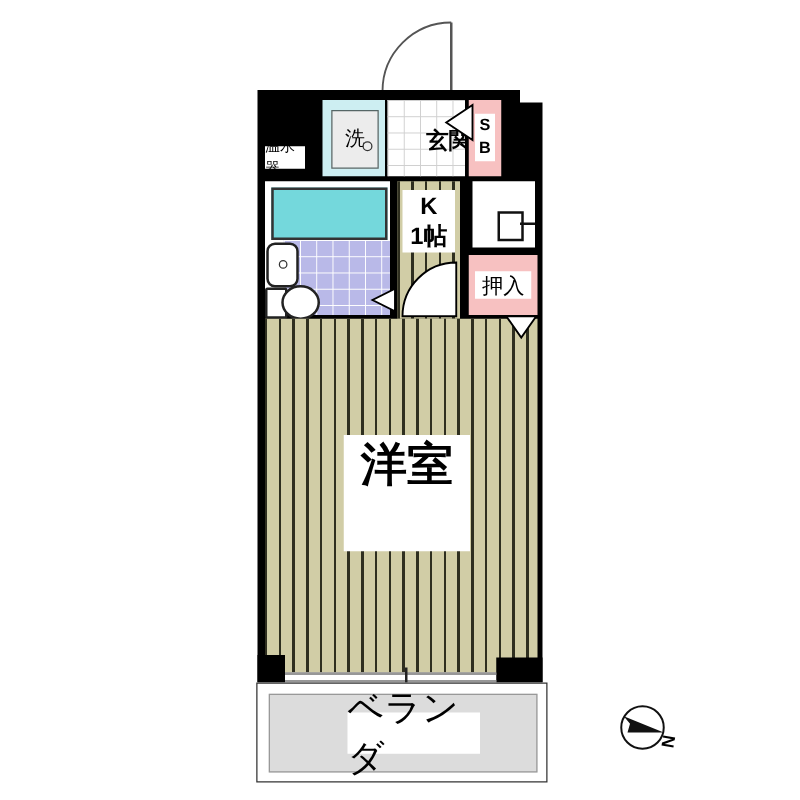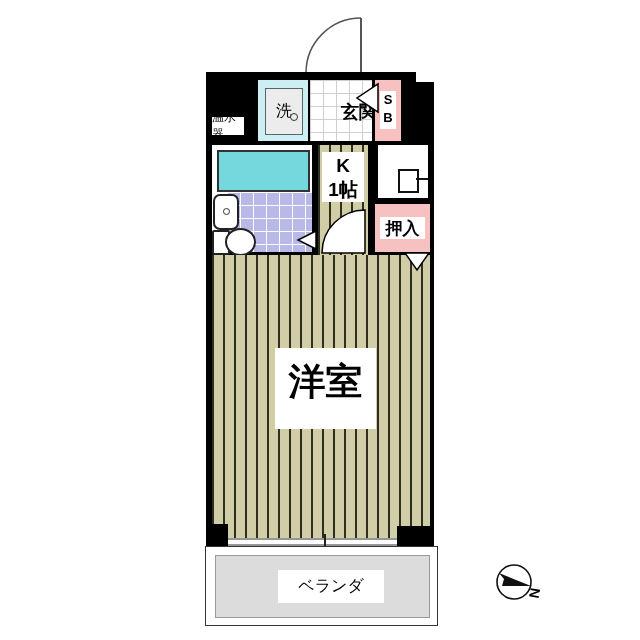--- a/index.html
+++ b/index.html
@@ -40,36 +40,36 @@
     background-image:repeating-linear-gradient(90deg,var(--wood-stripe) 0 2px,transparent 2px 11px);}
   #kitchen{left:112px;top:73px;width:50px;height:110px;}
   #k-label{left:4px;top:7px;width:42px;height:50px;background:#fff;font-weight:600;
     font-size:19px;line-height:24px;text-align:center;padding-top:2px;box-sizing:border-box;}
   #kitchen-door{left:1px;top:62px;}
   
   #fixture-area{left:172px;top:73px;width:50px;height:53px;background:#fff;}
   #fixture-square{left:20px;top:24px;width:17px;height:20px;background:#fff;border:2px solid #111;}
   #fixture-line{left:38px;top:33px;width:12px;height:2px;background:#111;}
   #closet{left:169px;top:132px;width:55px;height:48px;background:var(--accent-pink);}
-  #closet-label{left:5px;top:13px;width:45px;height:22px;background:#fff;font-size:17px;font-weight:700;
+  #closet-label{left:5px;top:13px;width:45px;height:22px;background:#fff;font-size:17px;font-weight:400;
     display:flex;align-items:center;justify-content:center;}
   
   #main-room{left:6px;top:183px;width:218px;height:283px;}
-  #room-label{left:63px;top:93px;width:101px;height:81px;background:#fff;text-align:center;
-    font-size:37px;font-weight:600;line-height:47px;padding-top:10px;box-sizing:border-box;}
+  #room-label{left:63px;top:93px;width:101px;height:93px;background:#fff;text-align:center;
+    font-size:37px;font-weight:600;line-height:47px;padding-top:0;box-sizing:border-box;}
   #stub-left{left:0px;top:452px;width:22px;height:22px;background:var(--wall);}
   #stub-right{left:191px;top:454px;width:37px;height:20px;background:var(--wall);}
   
   #window-strip{left:22px;top:466px;width:169px;height:8px;background:#fff;
     border-top:2px solid #979797;border-bottom:2px solid #979797;box-sizing:border-box;}
   #window-tick{left:96px;top:-6px;width:2px;height:16px;background:#222;}
   
   #balcony{left:205px;top:546px;width:233px;height:80px;background:#fff;border:1px solid #333;box-sizing:border-box;}
   #balcony-inner{left:9px;top:8px;width:213px;height:61px;background:var(--balcony-gray);border:1px solid #999;}
-  #balcony-label{left:62px;top:14px;width:106px;height:33px;background:#fff;font-size:16px;
+  #balcony-label{left:62px;top:14px;width:106px;height:33px;background:#fff;font-size:29px;
     display:flex;align-items:center;justify-content:center;}
   
   #entrance-door-icon{left:303px;top:14px;}
   #genkan-arrow-icon{left:355px;top:82px;}
   #bath-arrow-icon{left:296px;top:229px;}
   #closet-arrow-icon{left:403px;top:251px;}
   #compass-icon{left:492px;top:560px;}
 </style>
 </head>
 <body>

